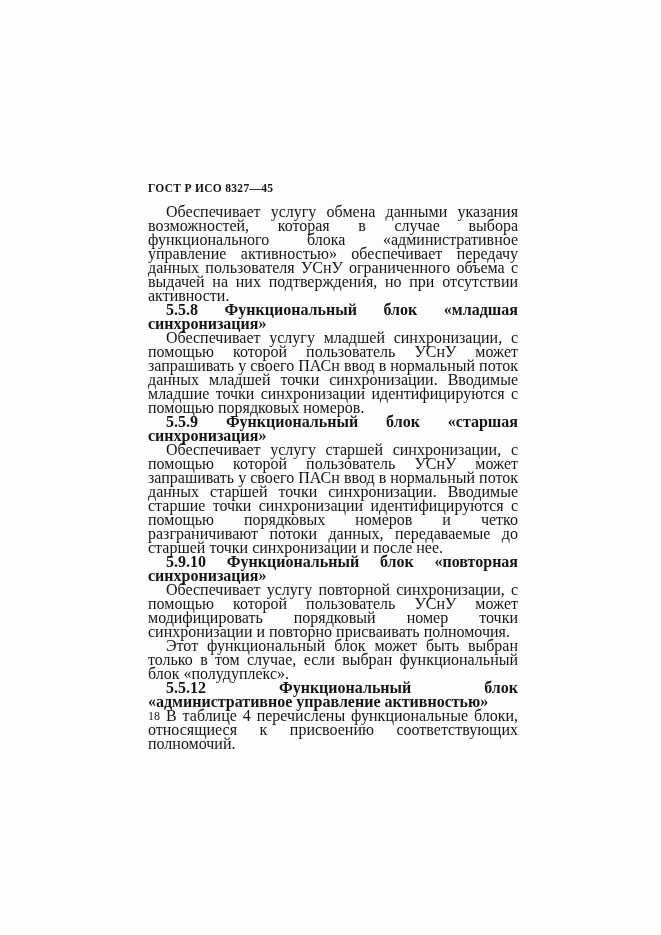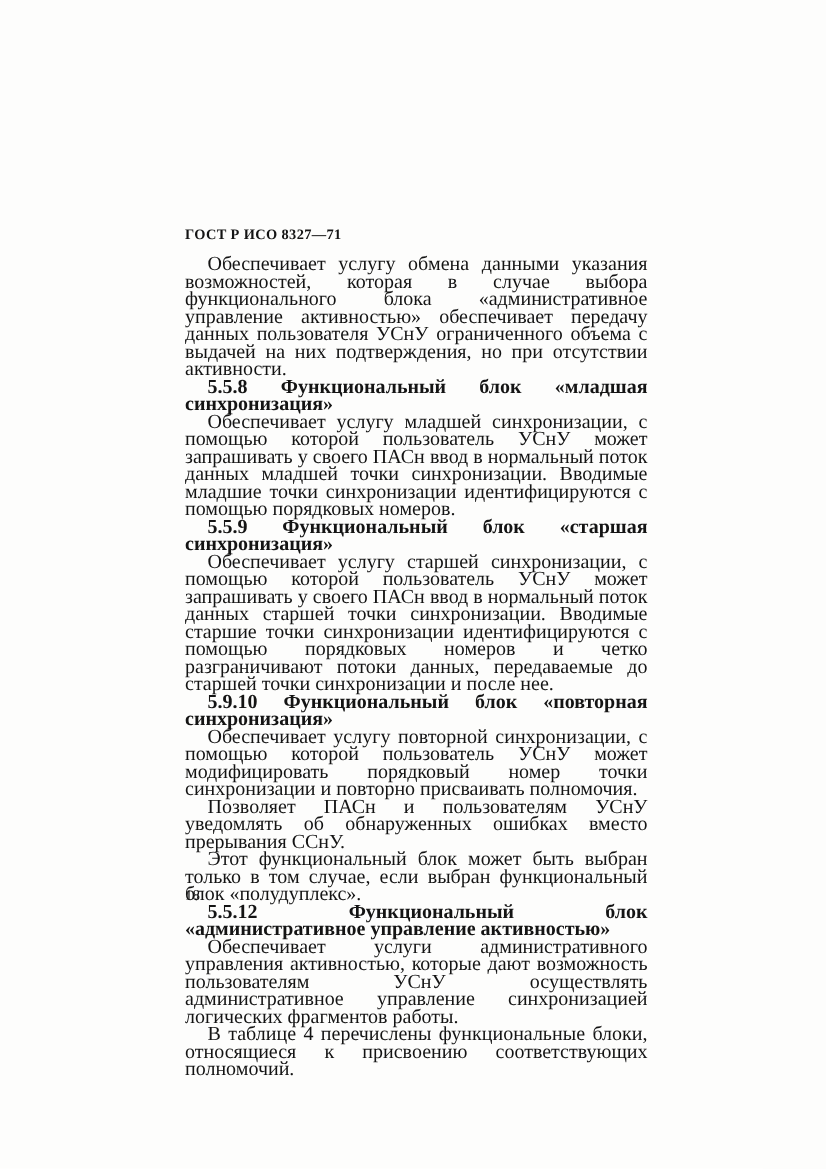--- a/index.html
+++ b/index.html
@@ -48,30 +48,28 @@
     left: 148px;
     top: 709px;
     font-size: 12px;
   }
 </style>
 </head>
 <body>
 
 <div class="scan-page">
   <div class="text-column">
-    <div class="doc-header">ГОСТ Р ИСО 8327—71</div>
+    <div class="doc-header">ГОСТ Р ИСО 8327—45</div>
     <div class="doc-body">
       <p>Обеспечивает услугу обмена данными указания возможностей, которая в случае выбора функционального блока «административное управление активностью» обеспечивает передачу данных пользователя УСнУ ограниченного объема с выдачей на них подтверждения, но при отсутствии активности.</p>
       <p class="section-heading">5.5.8 Функциональный блок «младшая синхронизация»</p>
       <p>Обеспечивает услугу младшей синхронизации, с помощью которой пользователь УСнУ может запрашивать у своего ПАСн ввод в нормальный поток данных младшей точки синхронизации. Вводимые младшие точки синхронизации идентифицируются с помощью порядковых номеров.</p>
       <p class="section-heading">5.5.9 Функциональный блок «старшая синхронизация»</p>
       <p>Обеспечивает услугу старшей синхронизации, с помощью которой пользователь УСнУ может запрашивать у своего ПАСн ввод в нормальный поток данных старшей точки синхронизации. Вводимые старшие точки синхронизации идентифицируются с помощью порядковых номеров и четко разграничивают потоки данных, передаваемые до старшей точки синхронизации и после нее.</p>
       <p class="section-heading">5.9.10 Функциональный блок «повторная синхронизация»</p>
       <p>Обеспечивает услугу повторной синхронизации, с помощью которой пользователь УСнУ может модифицировать порядковый номер точки синхронизации и повторно присваивать полномочия.</p>
-      <p>Позволяет ПАСн и пользователям УСнУ уведомлять об обнаруженных ошибках вместо прерывания ССнУ.</p>
       <p>Этот функциональный блок может быть выбран только в том случае, если выбран функциональный блок «полудуплекс».</p>
       <p class="section-heading">5.5.12 Функциональный блок «административное управление активностью»</p>
-      <p>Обеспечивает услуги административного управления активностью, которые дают возможность пользователям УСнУ осуществлять административное управление синхронизацией логических фрагментов работы.</p>
       <p>В таблице 4 перечислены функциональные блоки, относящиеся к присвоению соответствующих полномочий.</p>
     </div>
   </div>
   <div class="page-number">18</div>
 </div>
 
 </body></html>

